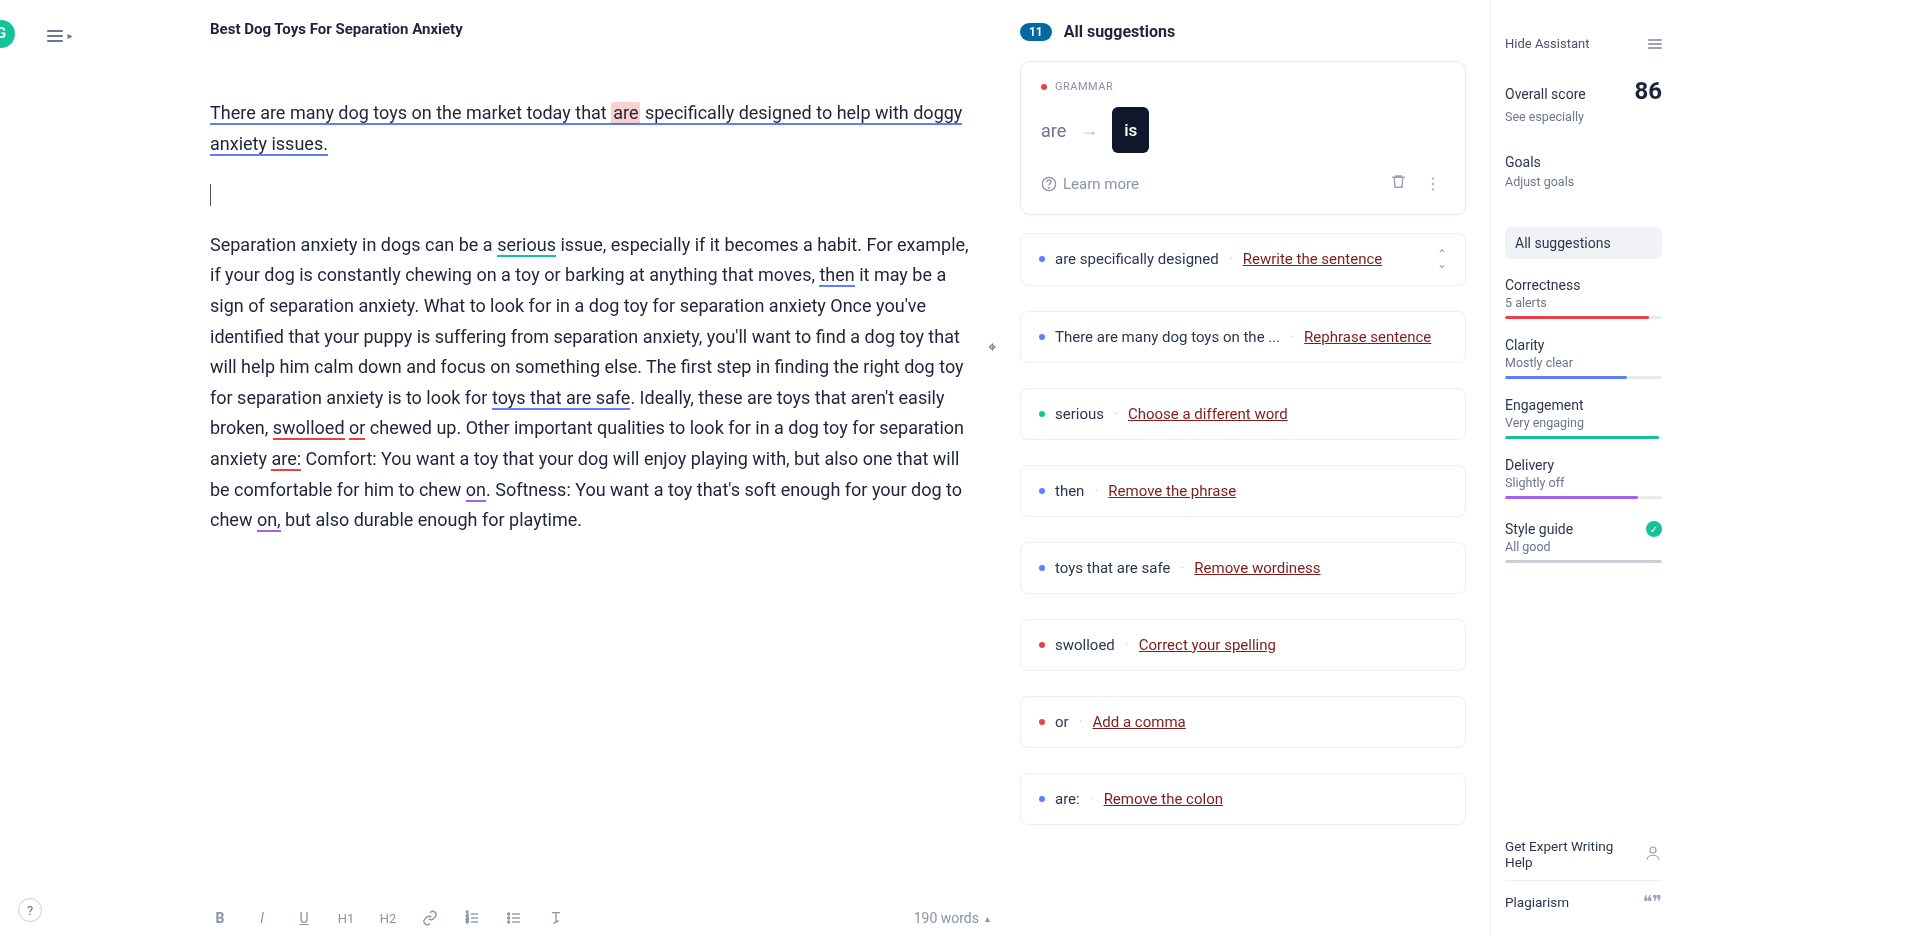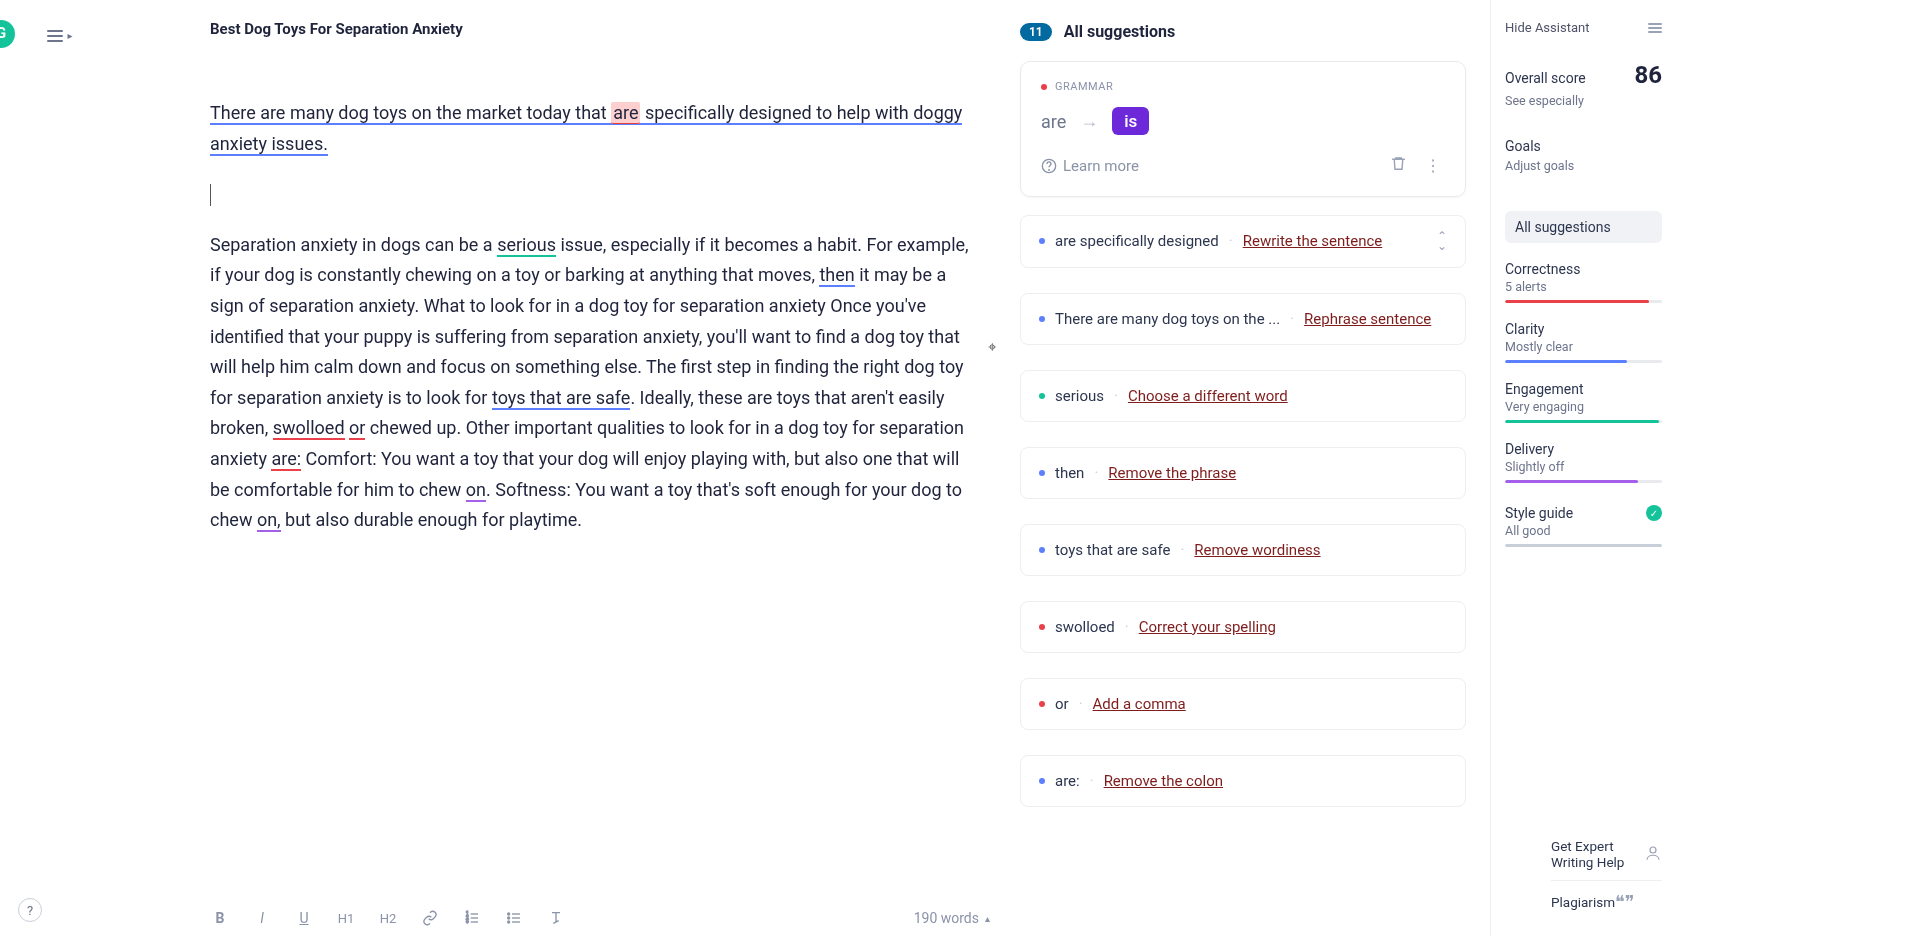--- a/index.html
+++ b/index.html
@@ -38,56 +38,56 @@
 .count-badge { background: #0369a1; color: #fff; border-radius: 10px; font-size: 12px; padding: 2px 9px; font-weight: 600;}
 .sugg-title { font-weight: 700; font-size: 16px; }
 
 .card { border: 1px solid #e8eaed; border-radius: 10px; box-shadow: 0 1px 3px rgba(0,0,0,.04); padding: 18px 20px 16px; margin-bottom: 18px; }
 .card-cat { font-size: 11px; letter-spacing: .5px; color: #8a93a8; display: flex; align-items: center; gap: 8px; margin-bottom: 14px;}
 .dot { width: 6px; height: 6px; border-radius: 50%; display: inline-block; }
 .dot.red{background:#e9404a;} .dot.blue{background:#5b7fff;} .dot.green{background:#15c39a;}
 .fix-row { display: flex; align-items: center; gap: 14px; margin-bottom: 16px;}
 .wrong { color: #6d758d; font-size: 18px; }
 .arrow { color: #b5bbc9; font-size: 18px; }
-.chip { background: #6d28d9; color: #fff; border-radius: 6px; padding: 4px 12px; font-size: 17px; font-weight: 500; }
+.chip { background: #0f172a; color: #fff; border-radius: 6px; padding: 13px 12px; font-size: 17px; font-weight: 500; }
 .explain { color: #2d3650; font-size: 15px; line-height: 1.55; margin-bottom: 18px;}
 .explain b{font-weight:700;}
 .card-foot { display: flex; align-items: center; gap: 10px; color: #8a93a8; }
 .learn { display: inline-flex; align-items: center; gap: 6px; cursor: pointer; font-size: 15px;}
 .card-foot .spacer { flex: 1; }
 .icon-btn { cursor: pointer; color: #9aa2b6; padding: 4px; font-size: 16px;}
 
 .mini-card { border: 1px solid #edeef1; border-radius: 8px; padding: 16px 18px; margin-bottom: 25px; display: flex; align-items: center; gap: 10px; font-size: 15px; cursor: pointer; }
 .mini-card .txt { color: #2d3650; }
 .mini-card .dot-sep { color: #c9cfd9; }
 .mini-card .hint { color: #7f1d1d; text-decoration: underline; }
 .mini-card .chev { margin-left: auto; color: #9aa2b6; font-size: 12px; line-height: .7; display: flex; flex-direction: column; gap: 2px;}
 
 .mouse-ptr{ position:absolute; left:988px; top:338px; font-size:15px; color:#555; pointer-events:none;}
 
 
-.right-col { width: 186px; border-left: 1px solid #eceef2; padding: 20px 14px; display:flex; flex-direction:column; gap:4px; position:relative;}
+.right-col { width: 186px; border-left: 1px solid #eceef2; padding: 36px 14px; display:flex; flex-direction:column; gap:4px; position:relative;}
 .hide-row { display:flex; align-items: center; justify-content: space-between; font-size: 13px; color: #4e5469; margin-bottom: 22px; }
 .hide-icn{ display:inline-flex; flex-direction:column; gap:2px;} .hide-icn span{width:14px; height:2px; background:#9aa2b6; border-radius:1px;}
 .score-row{ display:flex; justify-content:space-between; align-items:baseline;}
 .score-lbl{ font-size:14px; color:#2d3650;}
 .score-val{ font-size:24px; font-weight:700; }
 .sub-link{ font-size: 12.5px; color:#6d758d; margin-bottom: 20px; cursor:pointer;}
 .section-lbl{ font-size:14px; color:#2d3650; margin-top: 6px;}
 .all-sugg-pill{ background:#f1f2f5; border-radius:6px; padding:8px 10px; font-size:14px; color:#2d3650; margin:14px 0 14px; cursor:pointer;}
 .metric{ margin-bottom: 18px; }
 .metric .m-title{font-size:14px; color:#2d3650;}
 .metric .m-sub{font-size:12.5px; color:#6d758d; margin:2px 0 6px;}
 .bar{ height:3px; width:100%; background:#e8eaed; border-radius:2px; position:relative; overflow:hidden;}
 .bar .fill{position:absolute; left:0; top:0; bottom:0; border-radius:2px;}
 .fill.red{background:#e9404a;} .fill.blue{background:#5b7fff;} .fill.green{background:#15c39a;} .fill.purple{background:#a560eb;} .fill.gray{background:#c9cfd9;}
 .style-row{display:flex; justify-content:space-between; align-items:center;}
 .check-circle{width:16px;height:16px;border-radius:50%;background:#15c39a;color:#fff;display:inline-flex;align-items:center;justify-content:center;font-size:10px;}
 .footer-links{ position:absolute; bottom:14px; left:14px; right:14px; }
-.f-link{ display:flex; justify-content:flex-start; align-items:center; font-size:13.5px; color:#2d3650; padding:10px 0; border-top:1px solid #eceef2; cursor:pointer;margin-left:46px;}
+.f-link{ display:flex; justify-content:space-between; align-items:center; font-size:13.5px; color:#2d3650; padding:10px 0; border-top:1px solid #eceef2; cursor:pointer;}
 .f-link.first{border-top:none;}
 .f-icn{color:#9aa2b6;}
 </style>
 </head>
 <body>
 
 <div class="left-rail">
   <div class="top-row">
     <div class="logo">
         <span class="logo-inner">G</span>

